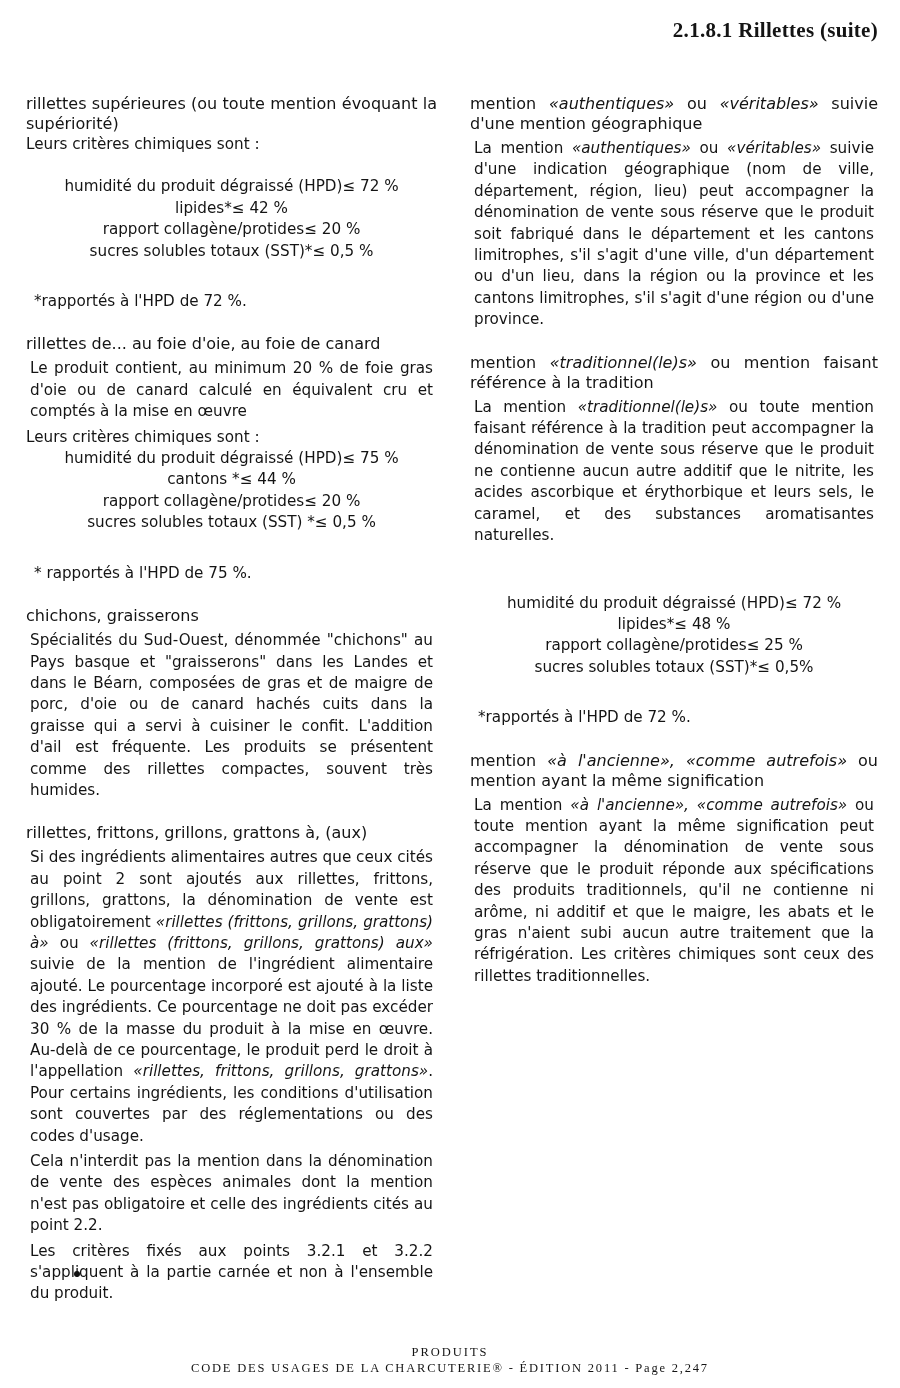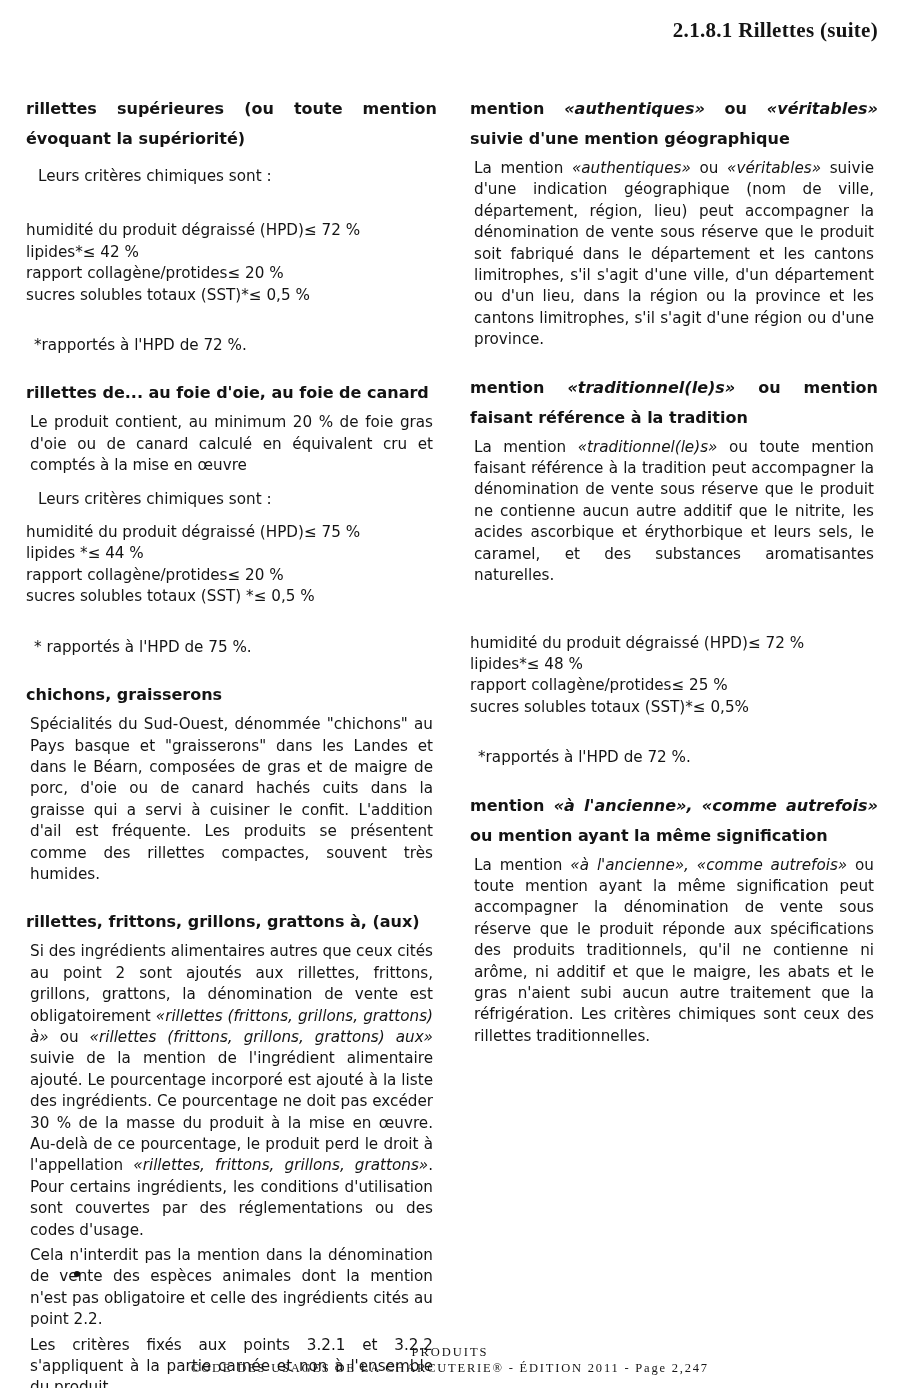--- a/index.html
+++ b/index.html
@@ -2,27 +2,27 @@
 <html><head>
 <meta charset="utf-8">
 <style>
   html, body { margin: 0; padding: 0; background: #ffffff; }
   body { width: 900px; height: 1388px; position: relative; overflow: hidden; color: #141414; font-family: "DejaVu Sans", sans-serif; }
   .header-title { position: absolute; right: 22px; top: 18px; font-family: "Liberation Serif", "DejaVu Serif", serif; font-weight: bold; font-size: 21px; letter-spacing: 0.3px; }
   .col { position: absolute; top: 94px; font-size: 15.2px; line-height: 21.4px; }
   .col-left { left: 26px; width: 411px; }
   .col-right { left: 470px; width: 408px; }
   .section { margin: 0 0 22px 0; }
-  .section-title { font-weight: bold; font-size: 16px; line-height: 30px; text-align: justify; }
+  .section-title { font-weight: normal; font-size: 16px; line-height: 20px; text-align: justify; }
   .section-title .it { font-style: italic; }
   .para { text-align: justify; margin: 4px; }
   .para .it { font-style: italic; }
-  .intro { margin: 12px; }
+  .intro { margin: 0; }
   .criteria { margin: 0; padding: 0; list-style: none; }
-  .criteria li { display: flex; justify-content: flex-start; }
+  .criteria li { display: flex; justify-content: center; }
   .criteria .val { white-space: pre; }
   .gap { height: 21px; }
   .note { margin: 8px; }
   .footer { position: absolute; left: 0; width: 900px; top: 1344px; text-align: center; font-family: "Liberation Serif", "DejaVu Serif", serif; font-size: 12.5px; letter-spacing: 2px; line-height: 16px; }
   .footer .l2 { letter-spacing: 1.8px; }
   .mark { position: absolute; width: 6px; height: 6px; border-radius: 50%; background: #111; }
 </style>
 </head>
 <body>
 
@@ -59,21 +59,21 @@
   <div class="section">
     <div class="section-title">rillettes de... au foie d'oie, au foie de canard</div>
     <p class="para">Le produit contient, au minimum 20 % de foie gras d'oie ou de canard calculé en équivalent cru et comptés à la mise en œuvre</p>
     <p class="intro">Leurs critères chimiques sont :</p>
     <ul class="criteria">
       <li>
           <span>humidité du produit dégraissé (HPD)</span>
           <span class="val">≤ 75 %</span>
         </li>
       <li>
-          <span>lipides *</span>
+          <span>cantons *</span>
           <span class="val">≤ 44 %</span>
         </li>
       <li>
           <span>rapport collagène/protides</span>
           <span class="val">≤ 20 %</span>
         </li>
       <li>
           <span>sucres solubles totaux (SST) *</span>
           <span class="val">≤ 0,5 %</span>
         </li>

